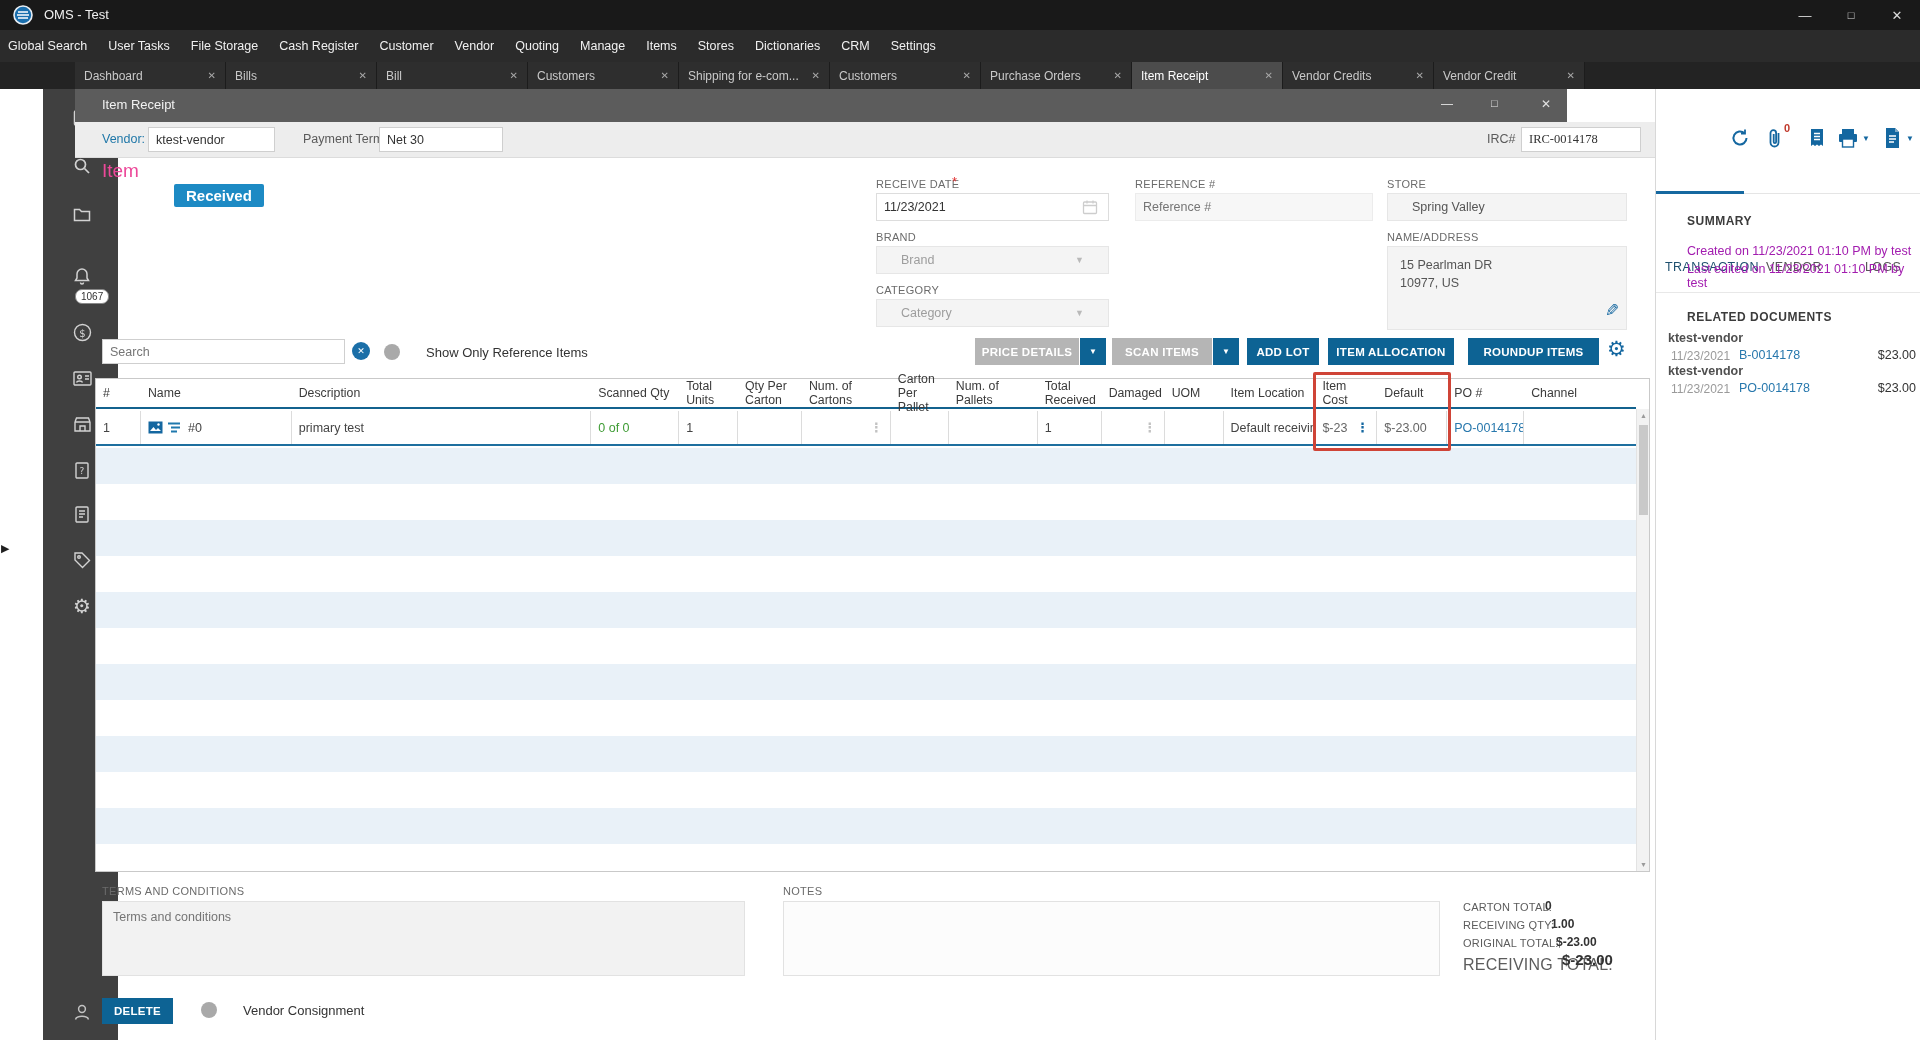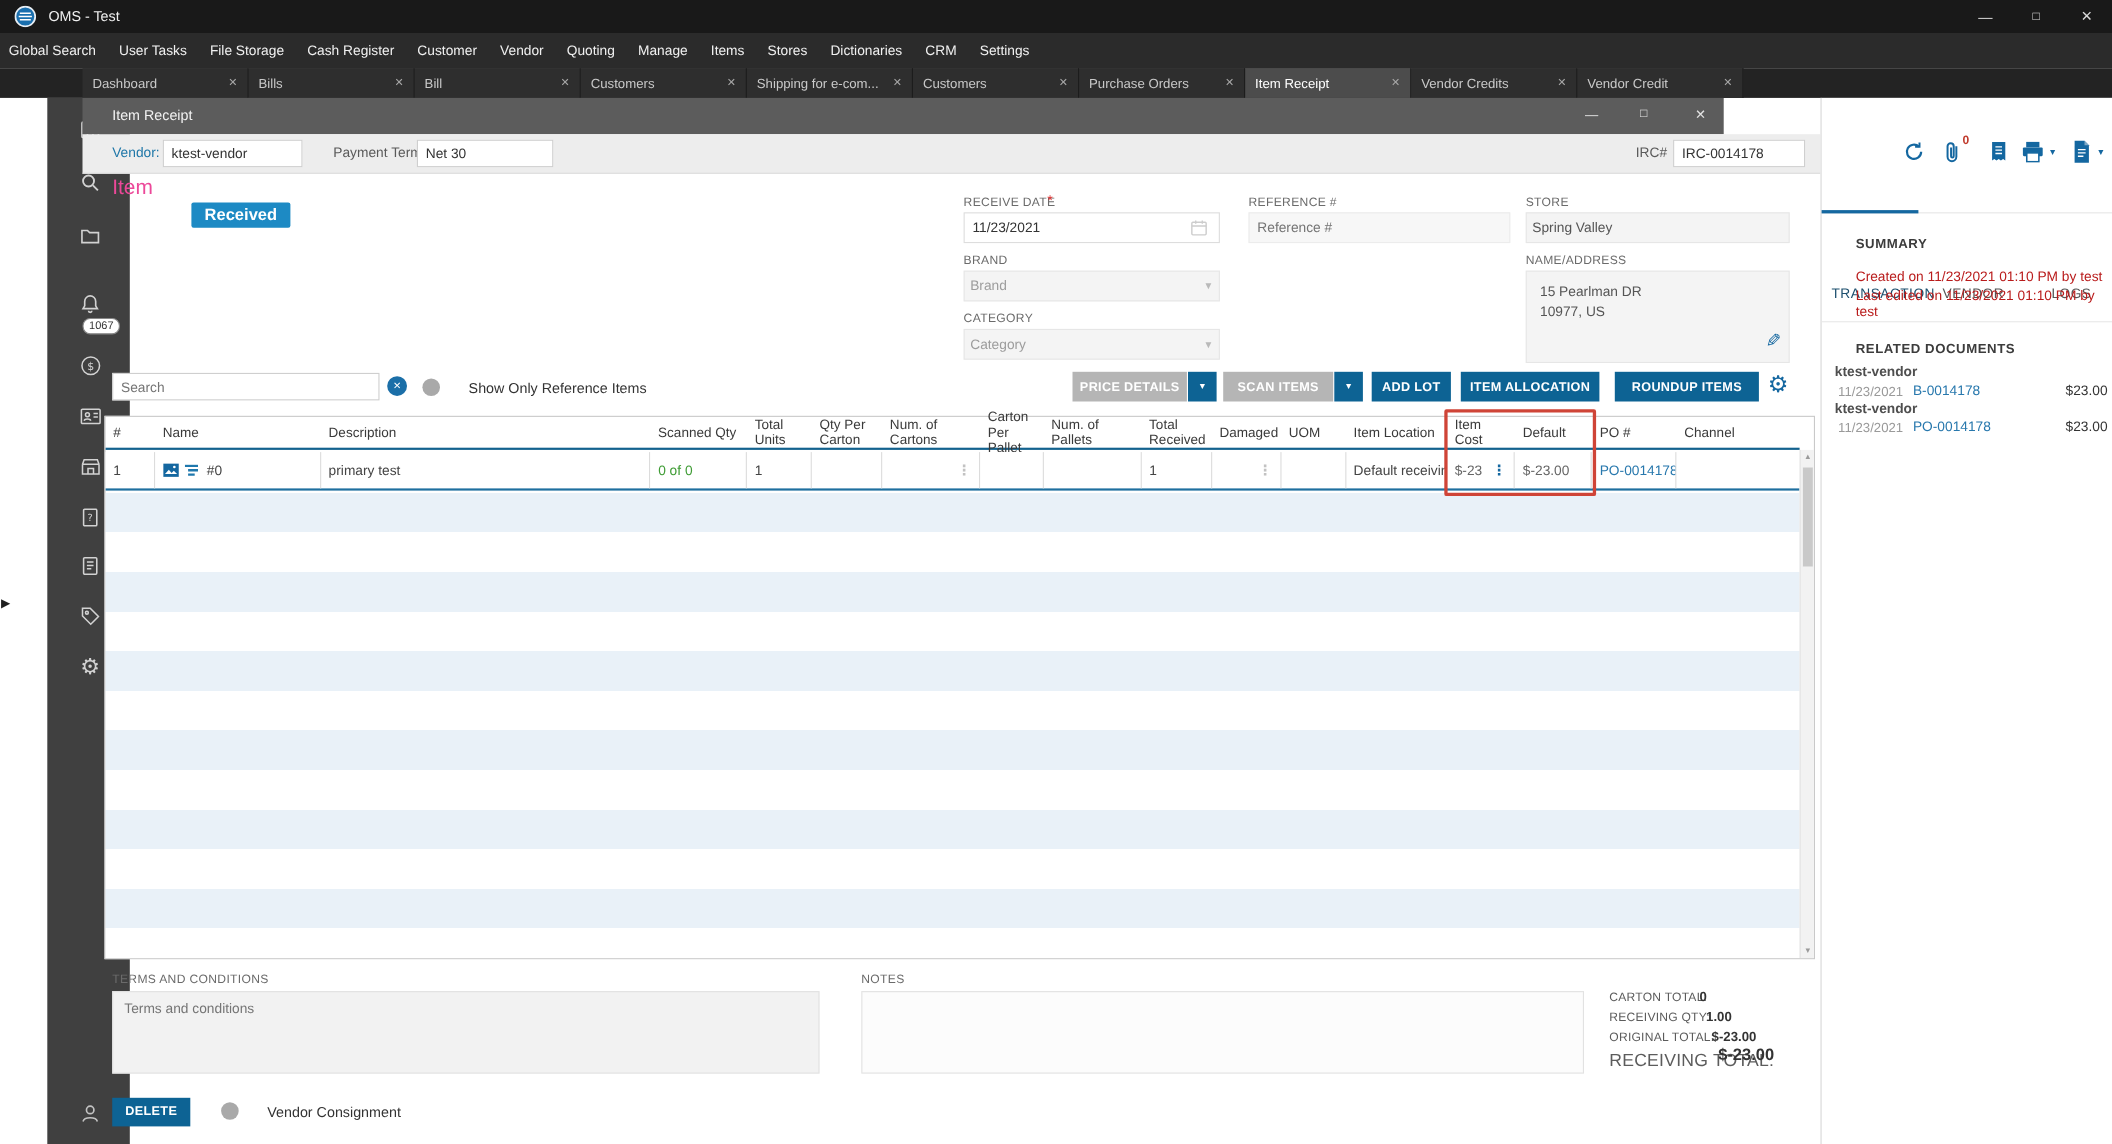--- a/index.html
+++ b/index.html
@@ -41,30 +41,30 @@
   .fld-label { font-size:12.5px; color:#5a5a5a; }
   .inp { background:#fff; border:1px solid #cfcfcf; height:25px; font-size:12.5px; color:#333;
     padding:0 7px; font-family:inherit; }
 
   
   .right-panel { position:absolute; left:1655px; top:89px; width:265px; height:951px; background:#fff;
     border-left:1px solid #d8d8d8; }
   .rp-tab { position:absolute; top:171px; font-size:12.5px; color:#555; letter-spacing:.4px; }
   .rp-tab.active { color:#1d4f6e; }
   .rp-h { font-size:12px; font-weight:bold; color:#3c3c3c; letter-spacing:.5px; }
-  .rp-line { font-size:12.5px; color:#b91c1c; }
+  .rp-line { font-size:12.5px; color:#a21caf; }
   .doc-vendor { font-size:12.5px; font-weight:bold; color:#4f4f4f; }
   .doc-date { font-size:12px; color:#9a9a9a; }
   .doc-link { font-size:12.5px; color:#2878ad; }
   .doc-amt { font-size:12.5px; color:#333; }
 
   
   .lbl-caps { font-size:11px; color:#6b6b6b; letter-spacing:.3px; }
   .ghost-field { background:#f4f4f4; border:1px solid #e6e6e6; color:#9d9d9d; font-size:12.5px;
-    display:flex; align-items:center; padding:0 5px; }
+    display:flex; align-items:center; padding:0 24px; }
   .btn-blue { background:#0d6394; color:#fff; font-size:11.5px; font-weight:bold; letter-spacing:.3px;
     display:flex; align-items:center; justify-content:center; height:27px; }
   .btn-gray { background:#b5b5b5; color:#fff; font-size:11.5px; font-weight:bold; letter-spacing:.3px;
     display:flex; align-items:center; justify-content:center; height:27px; }
   .caret-box { background:#0d6394; color:#fff; width:26px; height:27px; display:flex; align-items:center; justify-content:center; font-size:8px; }
   .toggle { width:31px; height:13px; background:#d8d8d8; border-radius:7px; position:relative; }
   .toggle .knob { position:absolute; left:0px; top:-2px; width:16px; height:16px; border-radius:50%; background:#a9a9a9; }
 
   
   .grid-wrap { position:absolute; left:95px; top:378px; width:1555px; height:494px;
@@ -248,21 +248,21 @@
     <span class="inner-btn" style="left:1466px">✕</span>
   </div>
 
   
   <div class="toolbar-row">
     <span class="fld-label abs" style="left:27px;top:10px;color:#1f77a8">Vendor:</span>
     <input class="inp abs" style="left: 73px; top: 5px; width: 127px;" readonly="" value="ktest-vendor">
     <span class="fld-label abs" style="left:228px;top:10px">Payment Terms:</span>
     <input class="inp abs" style="left: 304px; top: 5px; width: 124px;" readonly="" value="Net 30">
     <span class="fld-label abs" style="left:1412px;top:10px">IRC#</span>
-    <input class="inp abs" style="left: 1446px; top: 5px; width: 120px;" readonly="" value="IRC-0014178">
+    <input class="inp abs" style="left: 1446px; top: 5px; width: 120px; font-family: Liberation Serif, serif;" readonly="" value="IRC-0014178">
   </div>
 
   
   <div class="right-panel">
 
     <span class="abs" style="left:73px;top:38px">
       <svg width="22" height="22" viewBox="0 0 22 22" fill="none" stroke="#1467a0" stroke-width="2">
           <path d="M17.5 11a6.5 6.5 0 1 1-2-4.7"></path>
           <path d="M16 2.5v4h-4" stroke-width="1.8"></path>
         </svg></span>

